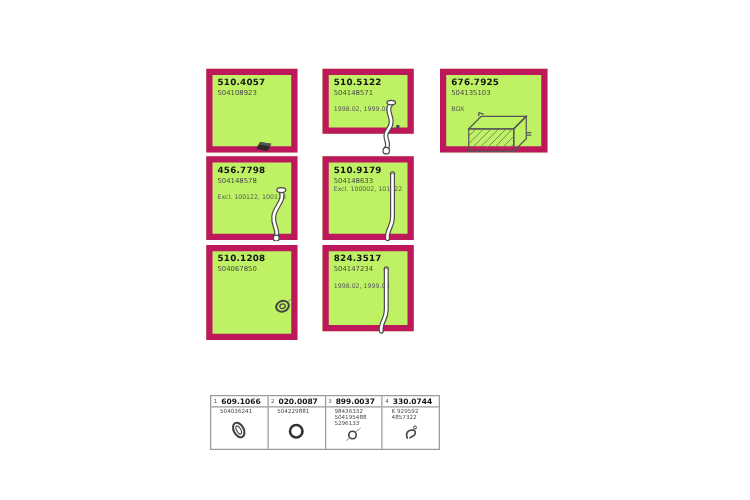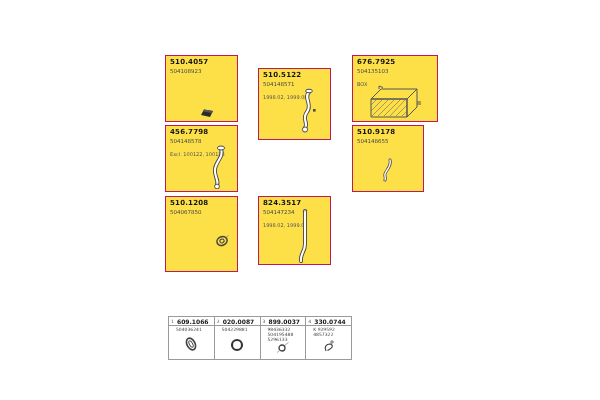--- a/index.html
+++ b/index.html
@@ -1,19 +1,19 @@
 <!DOCTYPE html>
 <html><head>
 <meta charset="utf-8">
 <style>
   *{box-sizing:border-box;margin:0;padding:0}
   html,body{width:600px;height:400px}
   body{background:#fff;font-family:"DejaVu Sans","Liberation Sans",sans-serif;position:relative;overflow:hidden}
   .sheet{position:absolute;inset:0;background:#fff}
-  .cell{position:absolute;border:1px solid #be185d;background:#fde047;padding:3px 4px}
+  .cell{position:absolute;border:5px solid #be185d;background:#bef264;padding:3px 4px}
   .pn{font-size:7px;font-weight:bold;color:#151515;letter-spacing:.2px;line-height:1.1}
   .ref{font-size:5.5px;color:#474747;margin-top:1px;line-height:1.1}
   .note{font-size:5px;color:#565656;margin-top:7px;line-height:1.2}
   .note.tight{margin-top:1px}
   .art{position:absolute}
   .pipe-outer{fill:none;stroke:#4a4a4a;stroke-width:4;stroke-linecap:round}
   .pipe-inner{fill:none;stroke:#ffffff;stroke-width:2.1;stroke-linecap:round}
   .pipe-outer-sm{fill:none;stroke:#4a4a4a;stroke-width:3;stroke-linecap:round}
   .pipe-inner-sm{fill:none;stroke:#ffffff;stroke-width:1.4;stroke-linecap:round}
   .ln{fill:none;stroke:#555;stroke-width:1}
@@ -37,21 +37,21 @@
     <div class="pn">510.4057</div>
     <div class="ref">504108923</div>
     <div class="art" style="left:34px;top:47px">
       <svg width="14" height="10" viewBox="0 0 14 10">
         <polygon points="1,7 4,1.5 13,3 10,9" fill="#2b2b2b"></polygon>
         <polygon points="4,1.5 13,3 12,5 3,3.5" fill="#555"></polygon>
       </svg>
     </div>
   </div>
 
-  <div class="cell" style="left:258px;top:68px;width:73px;height:72px">
+  <div class="cell" style="left:258px;top:55px;width:73px;height:52px">
     <div class="pn">510.5122</div>
     <div class="ref">504148571</div>
     <div class="note">1998.02, 1999.08</div>
     <div class="art" style="left:30px;top:18px">
       <svg width="30" height="46" viewBox="0 0 30 46">
         <path class="pipe-outer" d="M20 5 C14 11, 24 17, 18 25 C12 33, 20 35, 16 41"></path>
         <path class="pipe-inner" d="M20 5 C14 11, 24 17, 18 25 C12 33, 20 35, 16 41"></path>
         <ellipse cx="20" cy="4" rx="3.4" ry="1.8" fill="#fff" stroke="#4a4a4a" stroke-width="1"></ellipse>
         <circle cx="16" cy="42.5" r="2.6" fill="#fff" stroke="#4a4a4a" stroke-width="1"></circle>
         <rect x="24" y="22" width="2.6" height="2.6" fill="#4a4a4a"></rect>
@@ -82,31 +82,33 @@
     <div class="art" style="left:40px;top:17px">
       <svg width="28" height="46" viewBox="0 0 28 46">
         <path class="pipe-outer" d="M15 6 C18 14, 10 18, 9 26 C8 34, 13 36, 11 42"></path>
         <path class="pipe-inner" d="M15 6 C18 14, 10 18, 9 26 C8 34, 13 36, 11 42"></path>
         <ellipse cx="15" cy="5" rx="3.6" ry="2" fill="#fff" stroke="#4a4a4a" stroke-width="1"></ellipse>
         <circle cx="11" cy="43.5" r="2.4" fill="#fff" stroke="#4a4a4a" stroke-width="1"></circle>
       </svg>
     </div>
   </div>
 
-
-  <div class="cell" style="left:352px;top:125px;width:72px;height:67px">
-    <div class="pn">510.9178</div>
-    <div class="ref">504148655</div>
-    <div class="art" style="left:26px;top:32px">
-      <svg width="16" height="24" viewBox="0 0 16 24">
-        <path class="pipe-outer-sm" d="M11 2 C13 8, 7 12, 6 16 C5.4 18.5, 7 20, 6 22"></path>
-        <path class="pipe-inner-sm" d="M11 2 C13 8, 7 12, 6 16 C5.4 18.5, 7 20, 6 22"></path>
-      </svg>
-    </div>
-  </div>
+  <div class="cell" style="left:258px;top:125px;width:73px;height:67px">
+    <div class="pn">510.9179</div>
+    <div class="ref">504148633</div>
+    <div class="note tight">Excl. 100002, 101122</div>
+    <div class="art" style="left:40px;top:6px">
+      <svg width="18" height="58" viewBox="0 0 18 58">
+        <path class="pipe-outer" d="M11 3 L11 38 C11 46, 6 48, 7 55"></path>
+        <path class="pipe-inner" d="M11 3 L11 38 C11 46, 6 48, 7 55"></path>
+        <path class="ln-thin" d="M8.5 3 L13.5 3"></path>
+      </svg>
+    </div>
+  </div>
+
 
   <div class="cell" style="left:165px;top:196px;width:73px;height:76px">
     <div class="pn">510.1208</div>
     <div class="ref">504067850</div>
     <div class="art" style="left:48px;top:36px">
       <svg width="16" height="16" viewBox="0 0 16 16">
         <ellipse cx="8" cy="8" rx="5.2" ry="4.2" transform="rotate(-22 8 8)" fill="none" stroke="#444" stroke-width="1.6"></ellipse>
         <ellipse cx="8" cy="8" rx="2.2" ry="1.8" transform="rotate(-22 8 8)" fill="none" stroke="#444" stroke-width="1"></ellipse>
         <path class="ln-thin" d="M12.5 4 L14.5 2.5"></path>
       </svg>

